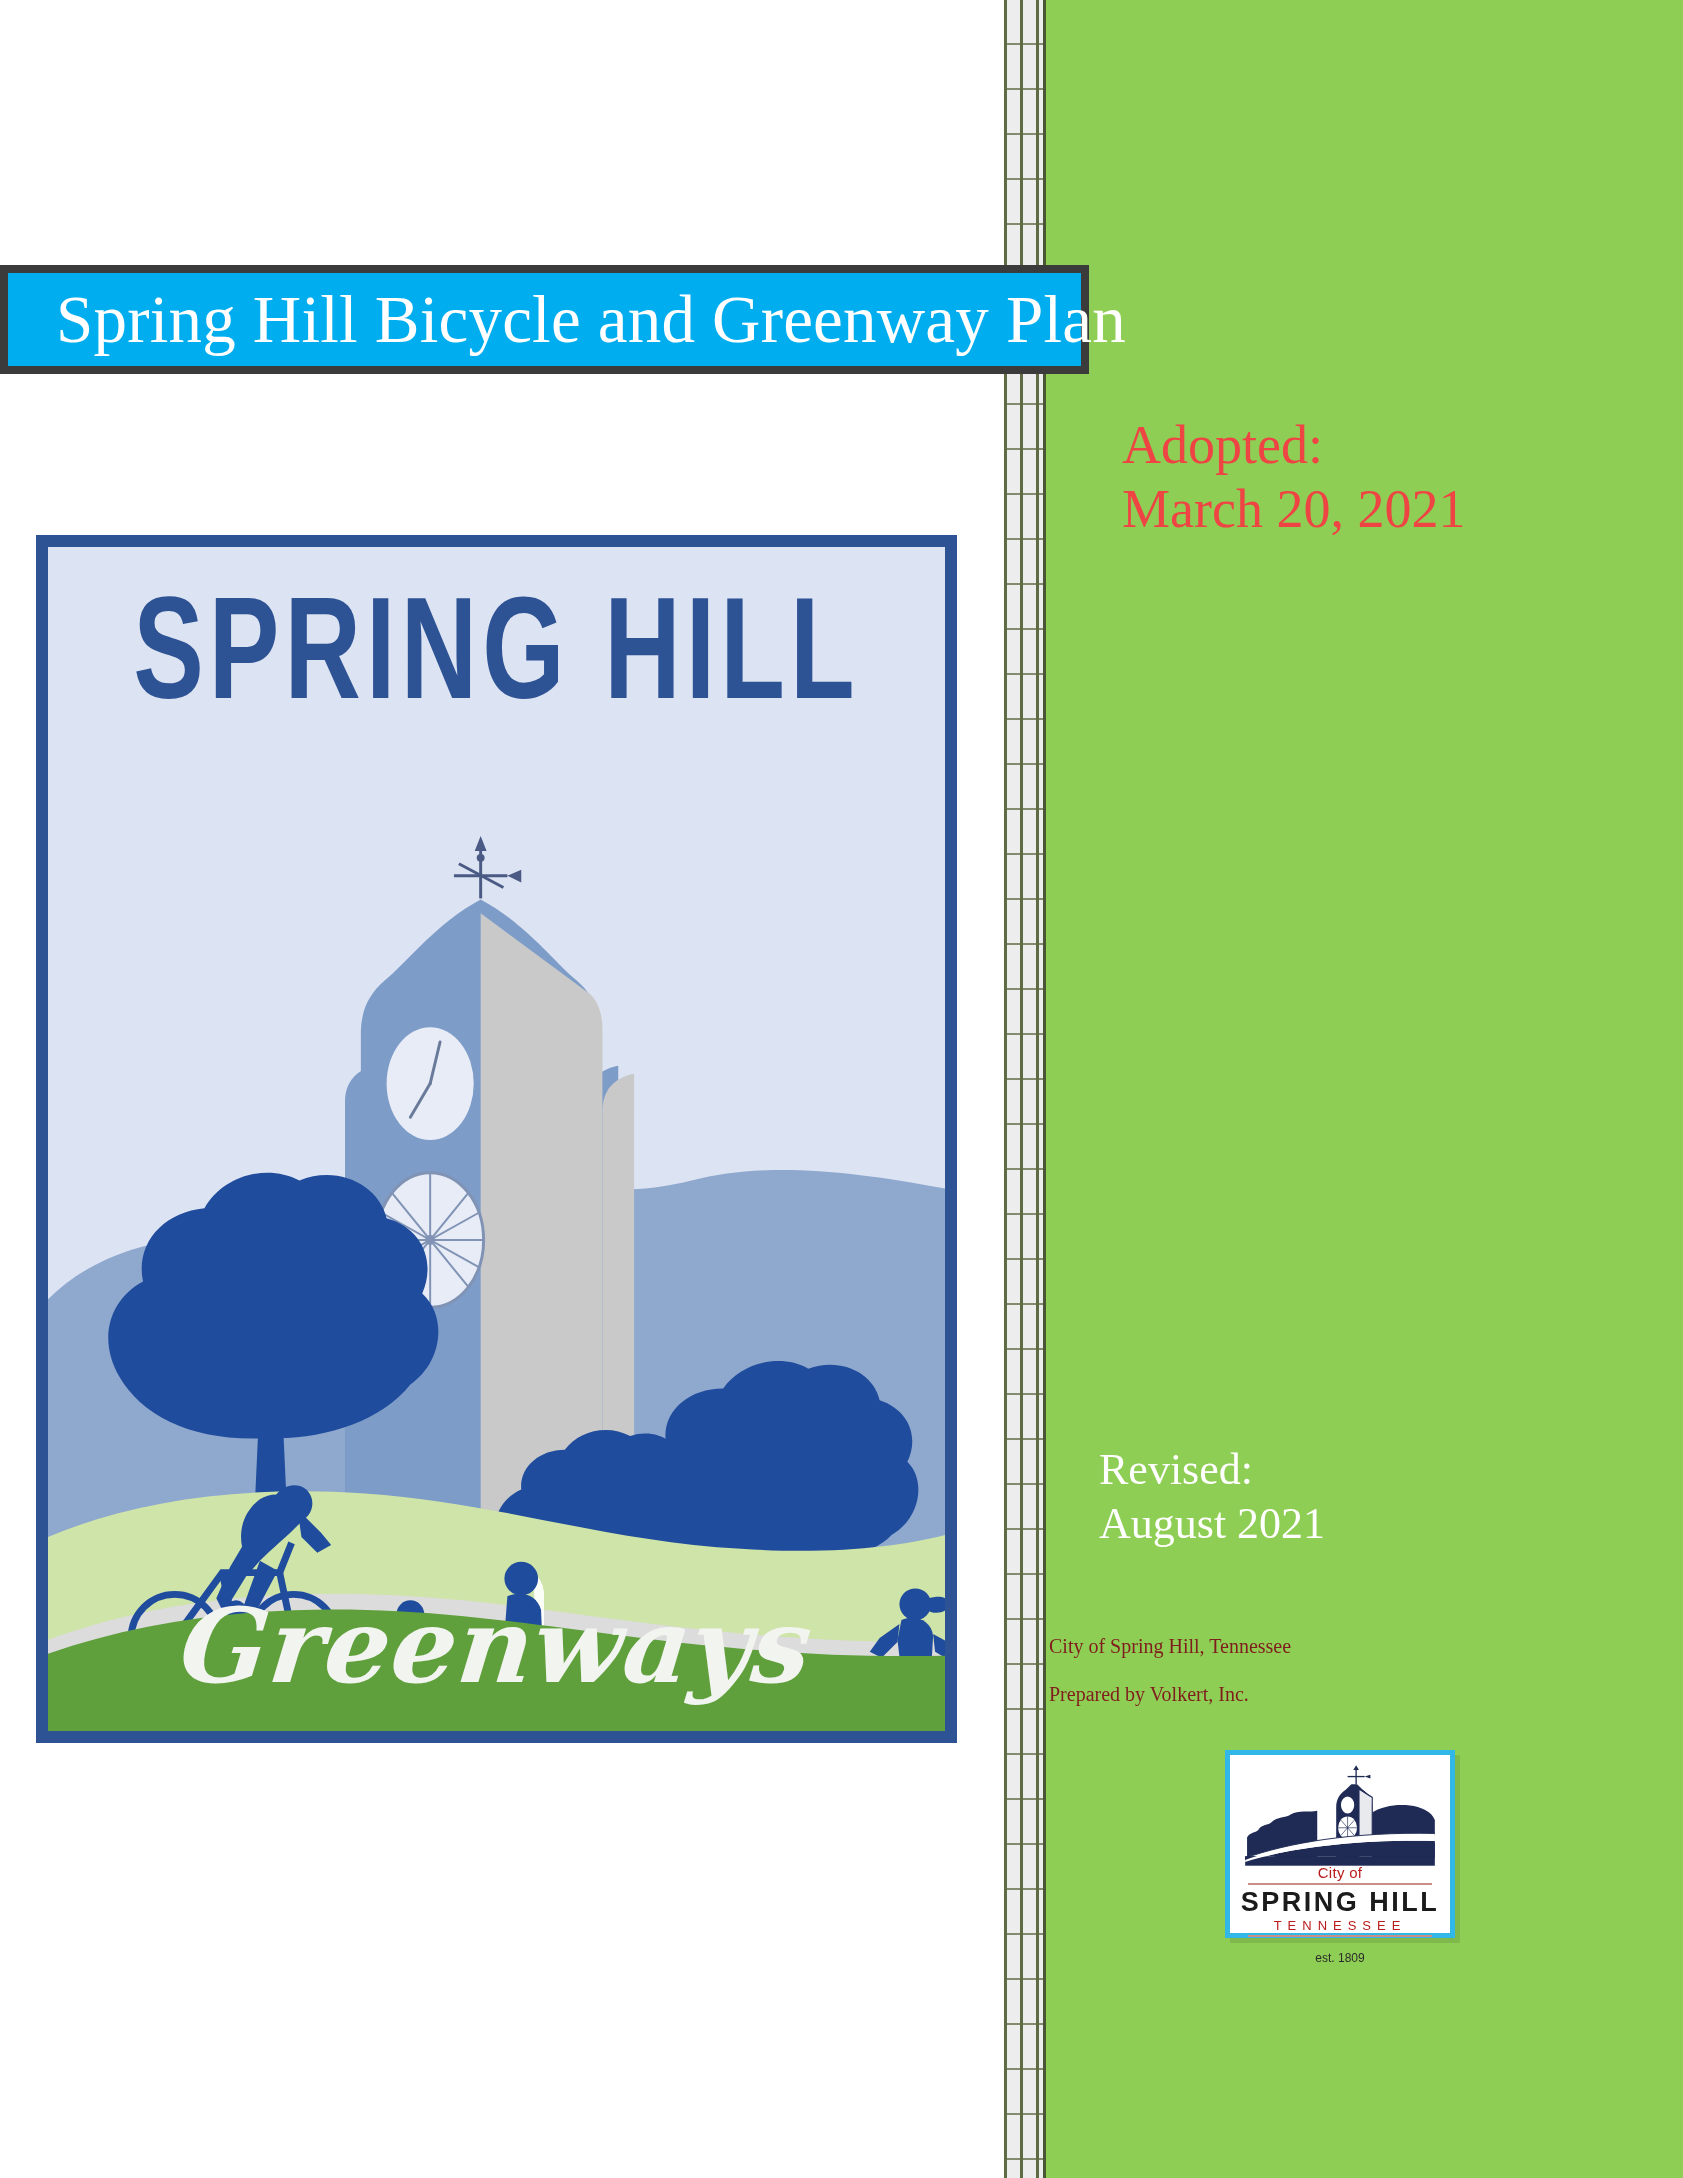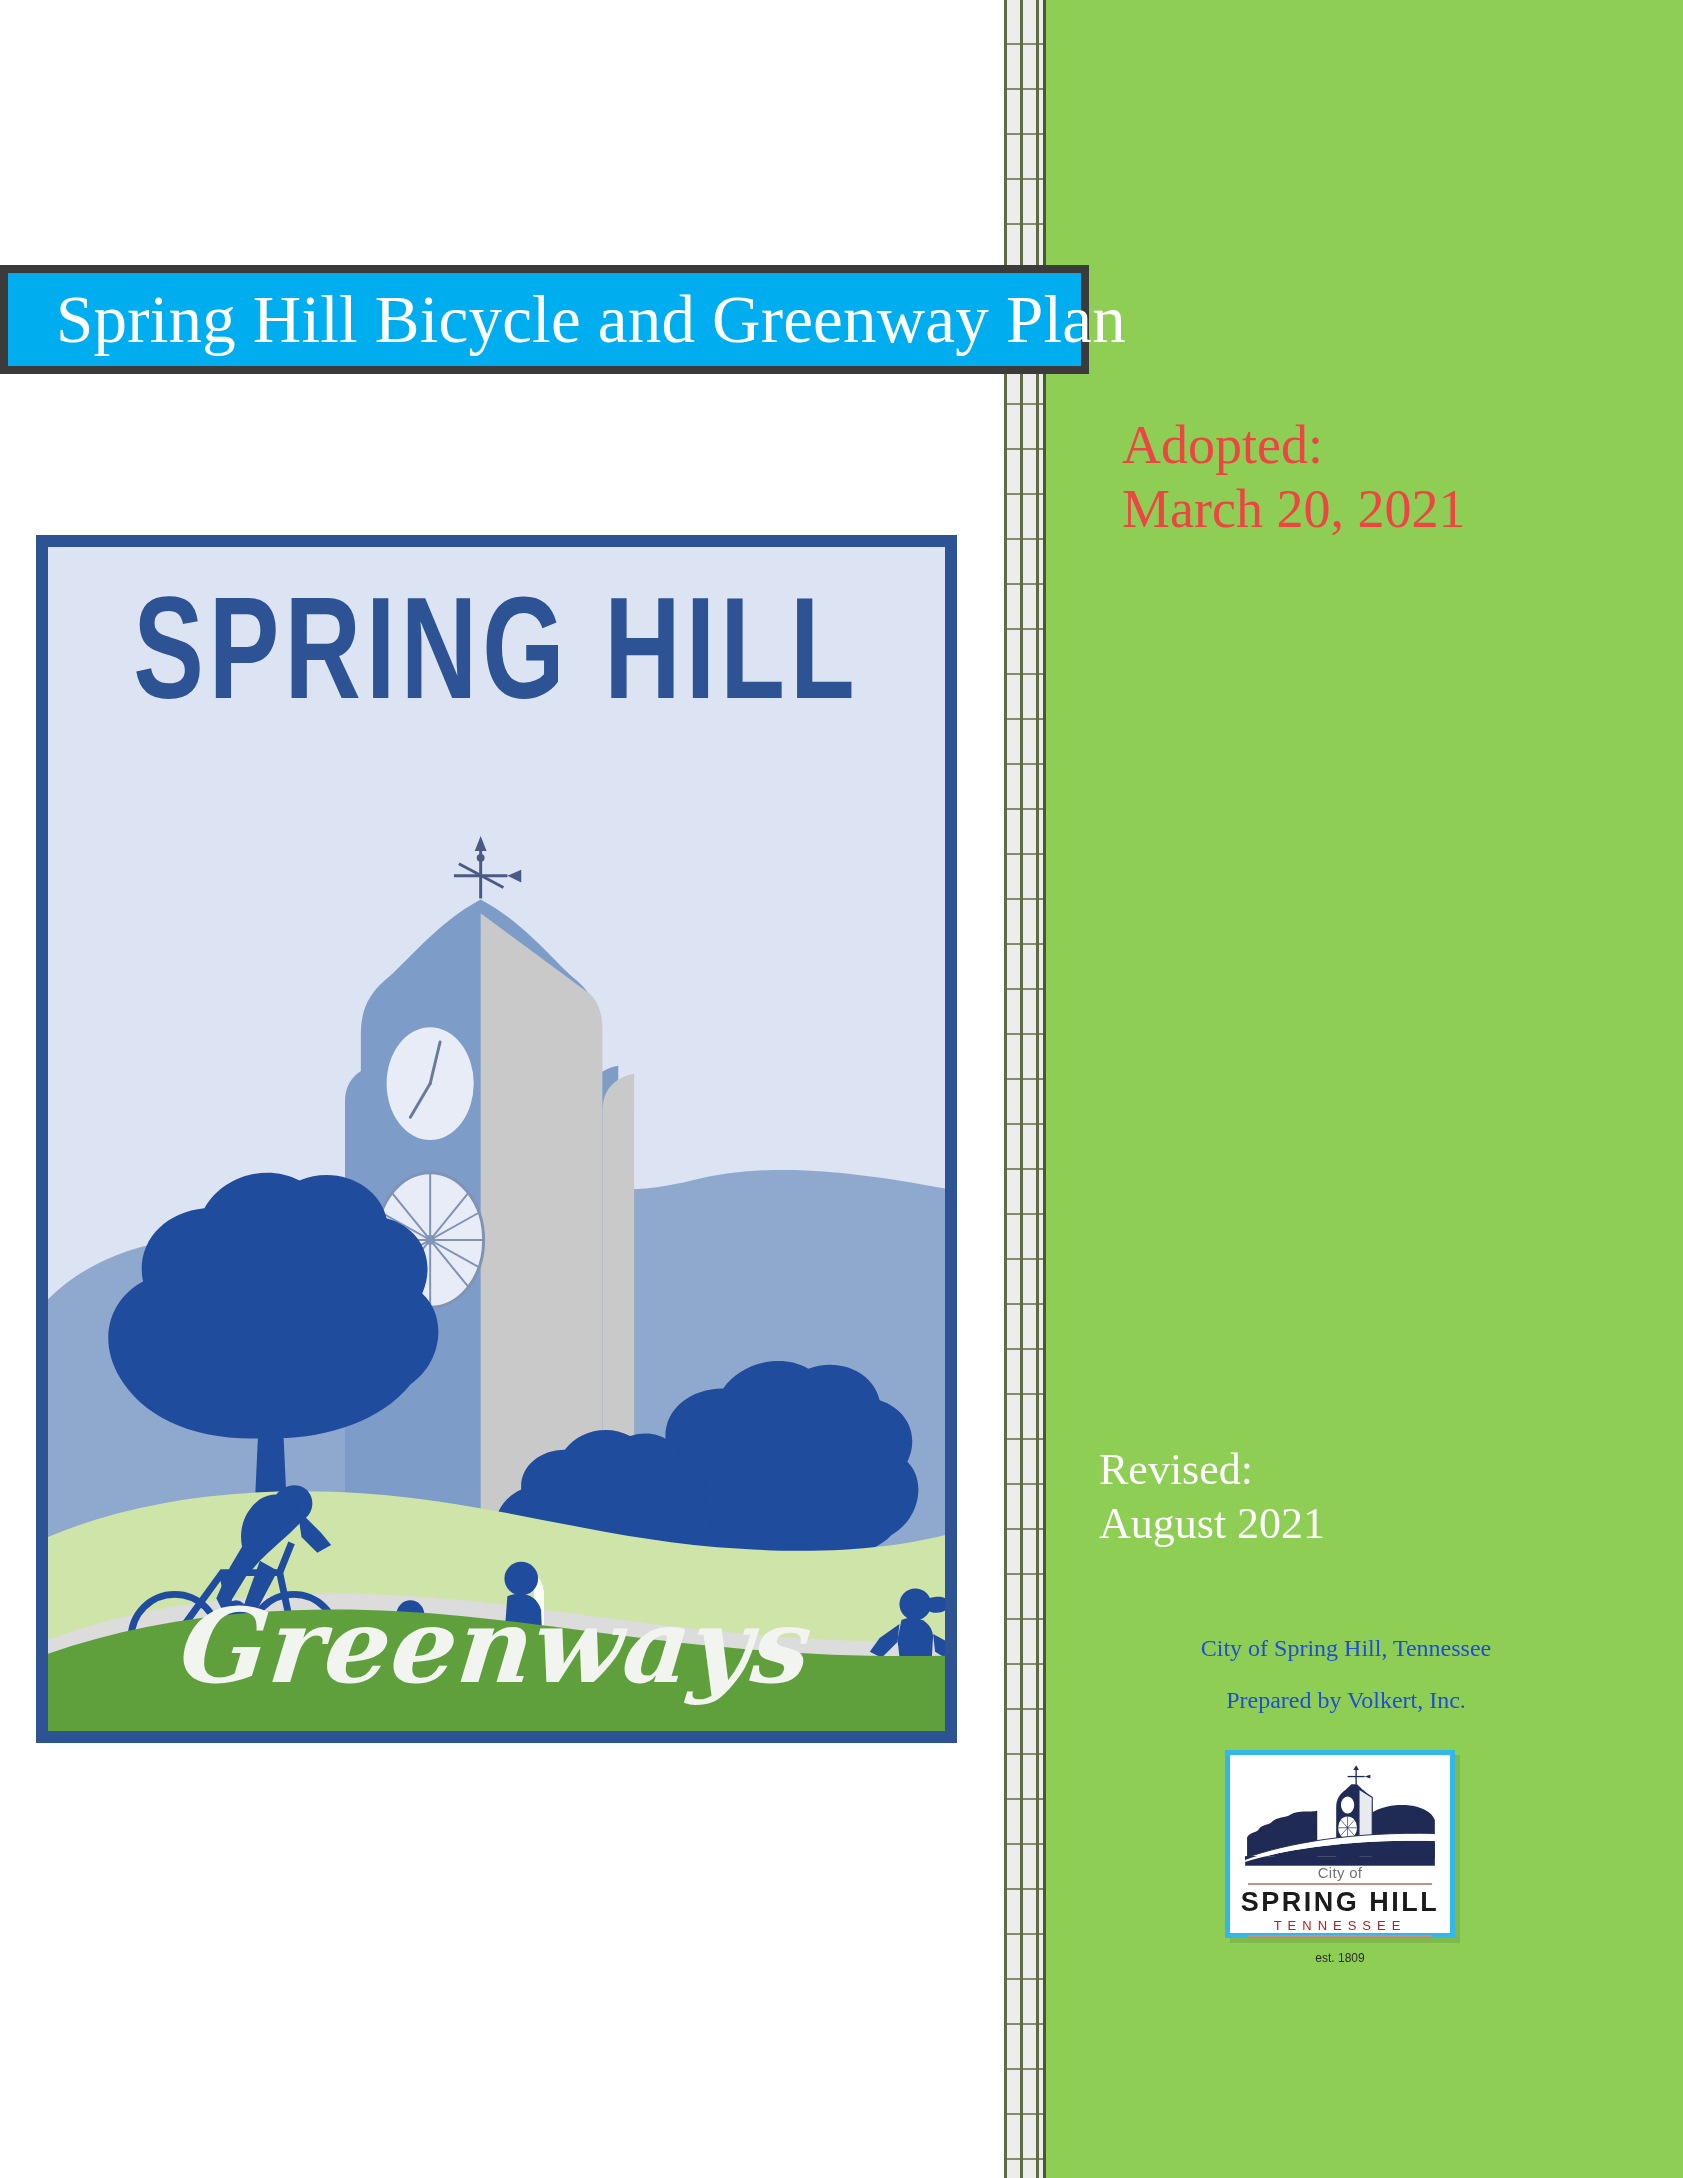--- a/index.html
+++ b/index.html
@@ -83,24 +83,23 @@
     left: 1099px; top: 1443px;
     width: 594px;
     color: #ffffff;
     font-size: 44px;
     line-height: 1.22;
   }
   .credits-block {
     position: absolute;
     left: 1049px; top: 1636px;
     width: 594px;
-    color: #1d4ed8;
-    font-size: 24px;
+    color: #7f1d1d;
+    font-size: 20px;
     line-height: 1.0;
-    text-align: center;
   }
   .credits-block .credit-line { margin-bottom: 28px; }
 
   
   .seal {
     position: absolute;
     left: 1225px; top: 1750px;
     width: 230px; height: 188px;
     background: #ffffff;
     border: 5px solid #31b7e8;
@@ -108,21 +107,21 @@
     box-shadow: 5px 5px 0 rgba(0,0,0,.10);
   }
   .seal .seal-art {
     position: absolute; left: 0; top: 6px; right: 0; height: 107px;
   }
   .seal .seal-words {
     position: absolute; left: 0; right: 0; top: 109px;
     text-align: center;
     font-family: "Liberation Sans", sans-serif;
   }
-  .seal .sw-city  { font-size: 15px; color: #737373; letter-spacing:0.3px; }
+  .seal .sw-city  { font-size: 15px; color: #b91c1c; letter-spacing:0.3px; }
   .seal .sw-rule  { height:2px; background:#c98f86; margin:2px 18px; }
   .seal .sw-name  { font-size: 27px; font-weight: 700; color:#1b1b1b; letter-spacing: 2.5px; }
   .seal .sw-state { font-size: 13px; color:#b91c1c; letter-spacing: 6px; }
   .seal .sw-est   { font-size: 12px; color:#2b2b2b; margin-top:14px; }
 
   
   .cover-art {
     position: absolute;
     left: 36px; top: 535px;
     width: 921px; height: 1208px;

